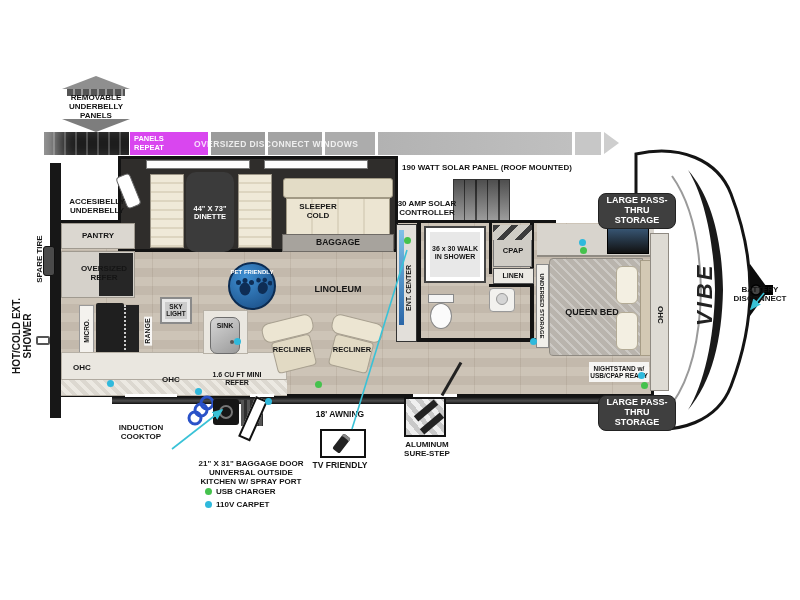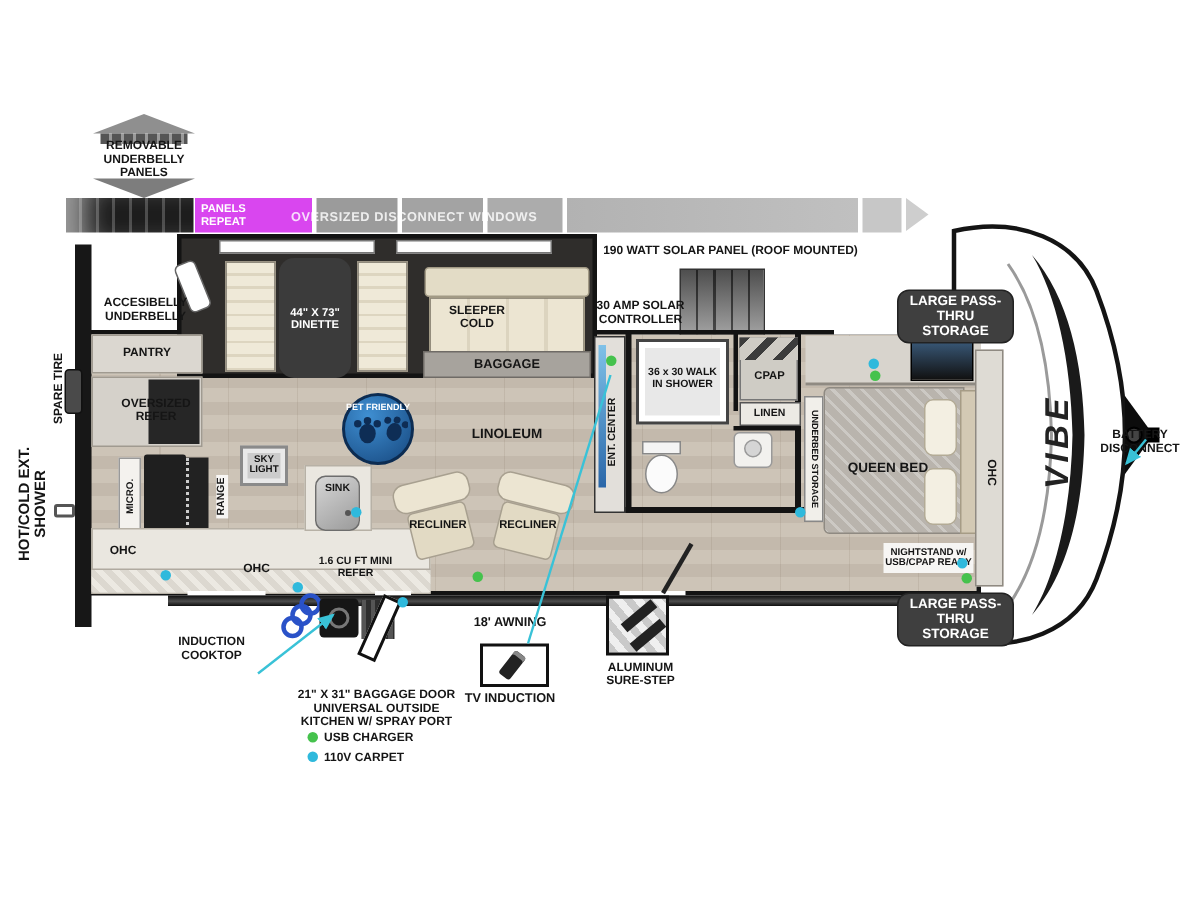--- a/index.html
+++ b/index.html
@@ -230,21 +230,21 @@
     <div style="position:absolute; left:6px; top:6px; width:14px; height:14px; border:2px solid #777; border-radius:50%;"></div>
   </div>
   <div class="abs" style="left:241px; top:400px; width:22px; height:26px; background:repeating-linear-gradient(90deg,#555 0 3px,#2e2e2e 3px 6px); z-index:8;"></div>
   <div class="abs" style="left:256px; top:396px; width:13px; height:44px; background:#fff; border:2px solid #111; transform:rotate(24deg); transform-origin:top left; z-index:8;"></div>
   <div class="lbl" style="left:141px; top:433px; width:86px; font-size:8px; z-index:8;">INDUCTION COOKTOP</div>
   <div class="lbl" style="left:251px; top:473px; width:108px; font-size:8px; z-index:8;">21" X 31" BAGGAGE DOOR UNIVERSAL OUTSIDE KITCHEN W/ SPRAY PORT</div>
 
   <div class="abs" style="left:320px; top:429px; width:46px; height:29px; background:#fff; border:2.5px solid #111; z-index:8;">
     <div style="position:absolute; left:15px; top:3px; width:9px; height:19px; background:#222; border-radius:2px; transform:rotate(38deg); box-shadow:inset 0 3px 0 #888;"></div>
   </div>
-  <div class="lbl" style="left:340px; top:466px; font-size:8.5px; z-index:8;">TV INDUCTION</div>
+  <div class="lbl" style="left:340px; top:466px; font-size:8.5px; z-index:8;">TV FRIENDLY</div>
 
   <div class="abs" style="left:404px; top:397px; width:42px; height:40px; border:2px solid #111; background:repeating-linear-gradient(50deg,#c9c9c9 0 5px,#efefef 5px 10px); z-index:8;">
     <div style="position:absolute; left:7px; top:8px; width:26px; height:7px; background:#222; transform:rotate(-40deg);"></div>
     <div style="position:absolute; left:13px; top:21px; width:26px; height:7px; background:#222; transform:rotate(-40deg);"></div>
   </div>
   <div class="lbl" style="left:427px; top:450px; width:70px; font-size:8px; z-index:8;">ALUMINUM SURE-STEP</div>
 
   <div class="dot g" style="left:205px; top:488px;"></div>
   <div class="llbl" style="left:216px; top:487px; font-size:8px;">USB CHARGER</div>
   <div class="dot b" style="left:205px; top:501px;"></div>

